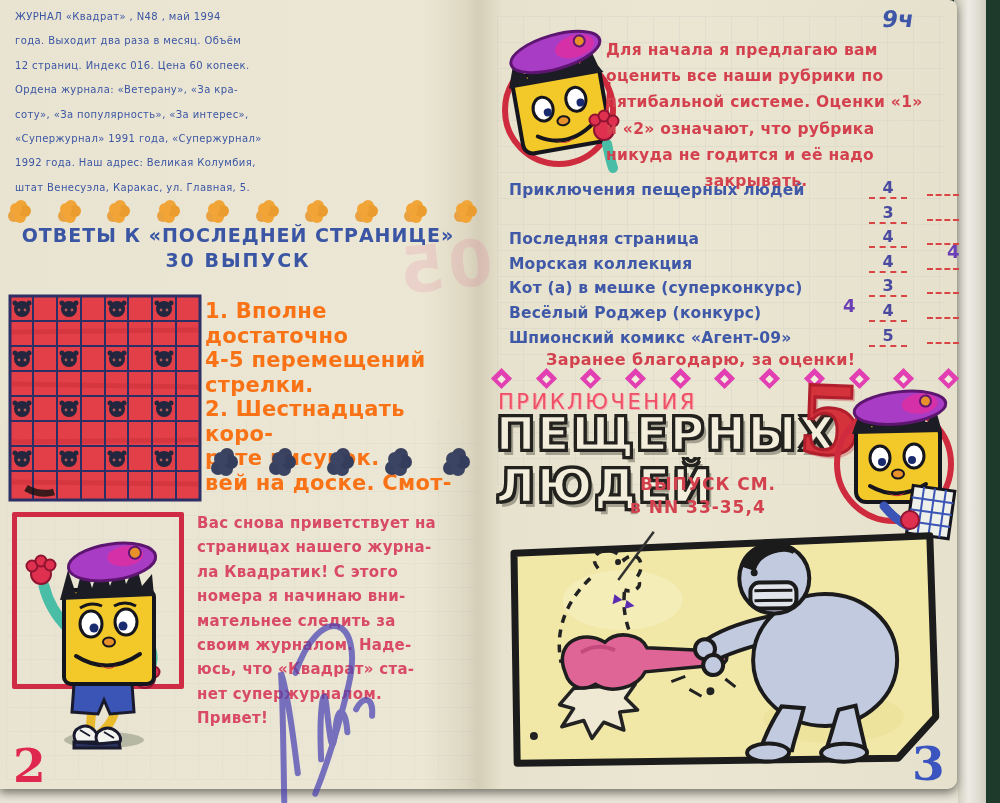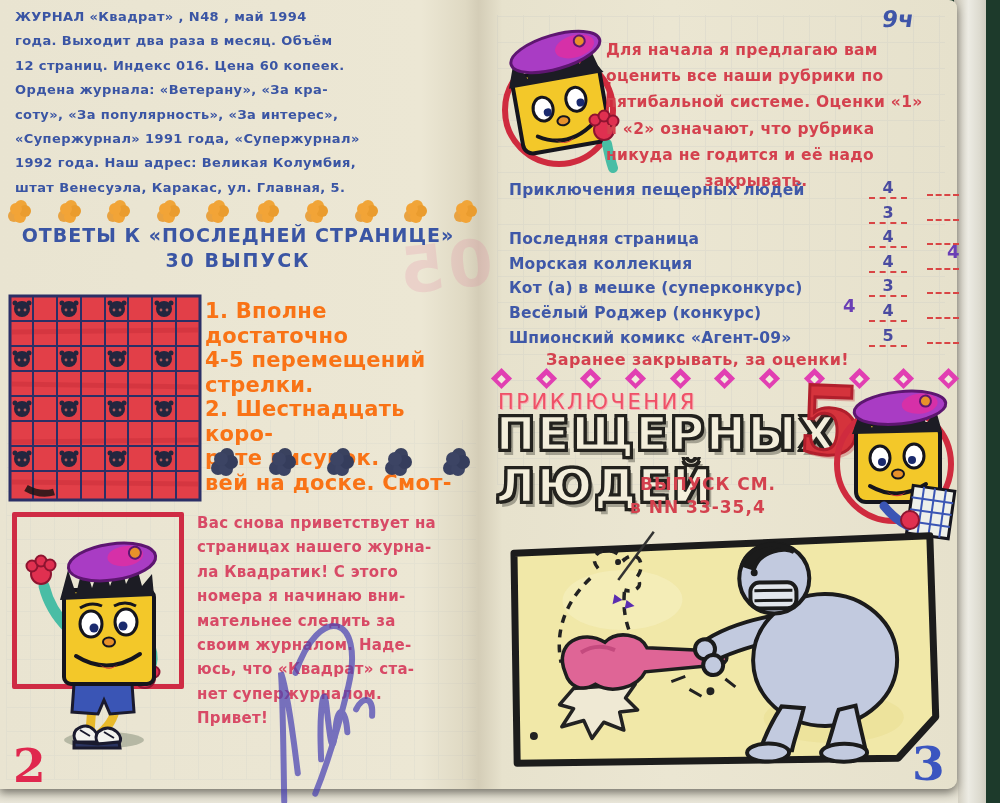--- a/index.html
+++ b/index.html
@@ -16,22 +16,22 @@
         box-shadow:0 4px 9px rgba(0,0,0,.45);}
   .ghost-grid{position:absolute;left:497px;top:15px;width:448px;height:470px;opacity:.06;pointer-events:none;
         background-image:repeating-linear-gradient(0deg,#5a74ad 0 1px,transparent 1px 26px),
                          repeating-linear-gradient(90deg,#5a74ad 0 1px,transparent 1px 26px);}
   .ghost-grid2{position:absolute;left:6px;top:420px;width:470px;height:360px;opacity:.04;pointer-events:none;
         background-image:repeating-linear-gradient(0deg,#5a74ad 0 1px,transparent 1px 24px),
                          repeating-linear-gradient(90deg,#5a74ad 0 1px,transparent 1px 24px);}
   .ghost-stamp{position:absolute;left:396px;top:230px;font-size:64px;font-weight:bold;color:#e0558c;
         opacity:.14;transform:scaleX(-1) rotate(6deg);letter-spacing:4px;}
   
-  .hdr{position:absolute;left:15px;top:5px;width:462px;color:#3a55a4;font-size:13px;
-        line-height:24.4px;letter-spacing:.4px;font-weight:bold;}
+  .hdr{position:absolute;left:15px;top:5px;width:462px;color:#3a55a4;font-size:10px;
+        line-height:24.4px;letter-spacing:.4px;font-weight:normal;}
   .flower-row{position:absolute;left:10px;top:203px;width:458px;display:flex;justify-content:space-between;}
   .flower{position:relative;width:12px;height:12px;background:#f2a437;border-radius:50%;
         box-shadow:9px 2px 0 #ea9c2e,4px 8px 0 #f2a437,-2px 7px 0 #e8a241,5px -3px 0 #f0a538;}
   .ans-h1{position:absolute;left:12px;top:224px;width:452px;text-align:center;color:#3a55a4;
         font-size:19px;font-weight:bold;letter-spacing:1px;}
   .ans-h2{position:absolute;left:12px;top:249px;width:452px;text-align:center;color:#3a55a4;
         font-size:19px;font-weight:bold;letter-spacing:2px;}
   .answers{position:absolute;left:205px;top:299px;width:272px;color:#f97316;font-size:21px;
         line-height:24.5px;font-weight:bold;letter-spacing:.3px;}
   .knot-row{position:absolute;left:214px;top:452px;width:246px;display:flex;justify-content:space-between;}
@@ -421,21 +421,21 @@
     </div>
     <div class="rub-row">
       <span class="rub-label">Шпионский  комикс  «Агент-09»</span>
       <span class="rub-score">5</span>
       <span class="rub-dash"></span>
     </div>
   </div>
   <span class="margin-mark mm-a">4</span>
   <span class="margin-mark mm-b">4</span>
 
-  <div class="thanks">Заранее  закрывать, за  оценки!</div>
+  <div class="thanks">Заранее  благодарю, за  оценки!</div>
 
   <div class="diamond-row">
     <span class="diamond"></span>
     <span class="diamond"></span>
     <span class="diamond"></span>
     <span class="diamond"></span>
     <span class="diamond"></span>
     <span class="diamond"></span>
     <span class="diamond"></span>
     <span class="diamond"></span>

